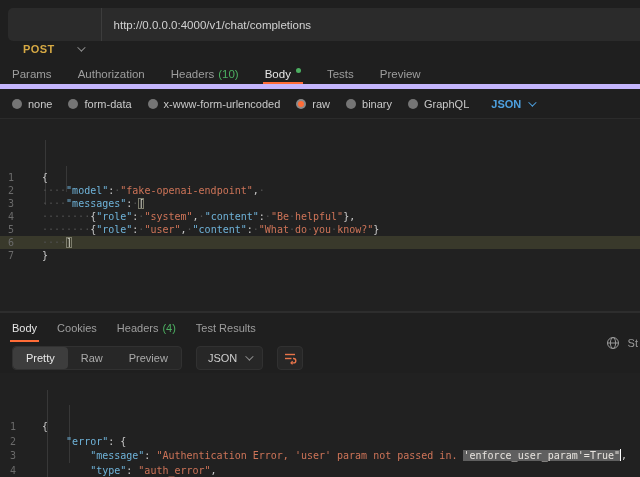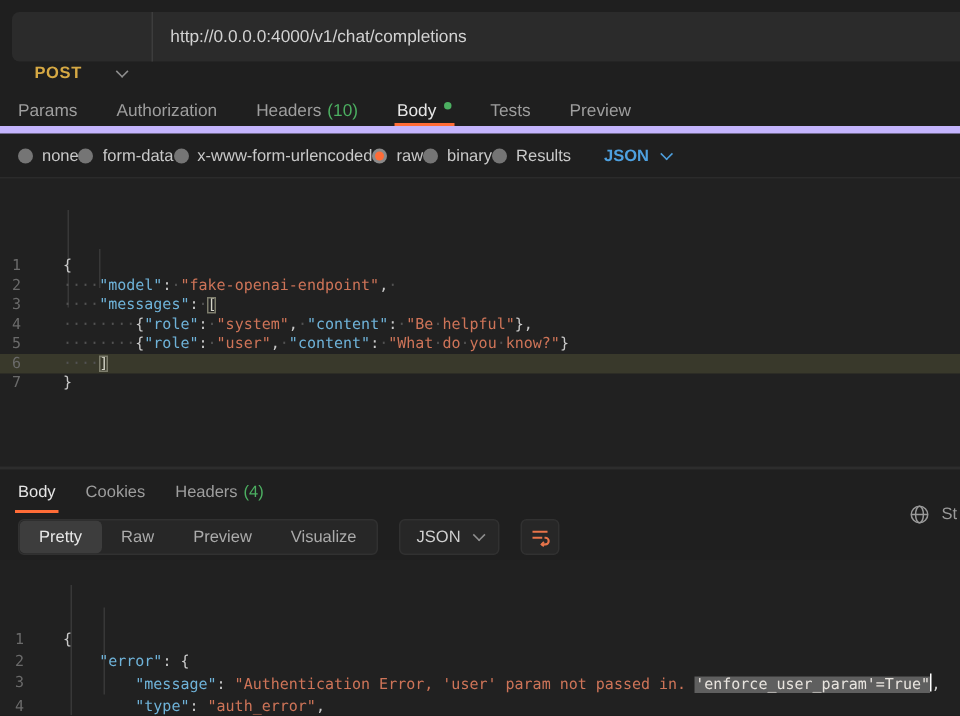--- a/index.html
+++ b/index.html
@@ -37,21 +37,21 @@
   .tab { position:relative; color:#9e9e9e; cursor:pointer; height:100%; display:flex; align-items:center; white-space:nowrap; }
   .tab.active { color:#e6e6e6; }
   .tab.active::after {
     content:""; position:absolute; left:-2px; right:-2px; bottom:0; height:2px; background:#ff6c37;
   }
   .tab-count { color:#4caf61; margin-left:4px; }
   .tab-dot { width:5px; height:5px; border-radius:50%; background:#4caf61; margin-left:5px; margin-top:-7px; }
 
   
   .mode-row { height:29px; display:flex; align-items:center; padding:0 12px; }
-  .modes { display:flex; }
+  .modes { display:flex; gap:16px; }
   .mode { display:flex; align-items:center; gap:6px; cursor:pointer; color:#c9c9c9; font-size:11px; }
   .radio { width:10px; height:10px; border-radius:50%; background:#757575; position:relative; flex:none; }
   .radio.on { background:#8a8a8a; }
   .radio.on::after { content:""; position:absolute; inset:2px; border-radius:50%; background:#ff6c37; }
   .lang-select { display:flex; align-items:center; gap:7px; margin-left:22px; color:#4ea0df; font-size:11px; font-weight:bold; cursor:pointer; }
 
   
   .editor {
     position:relative; background:#212121;
     font-family:"DejaVu Sans Mono","Liberation Mono",monospace;
@@ -163,21 +163,21 @@
         <label class="mode">
           <span class="radio on"></span>
           <span class="mode-label">raw</span>
         </label>
         <label class="mode">
           <span class="radio"></span>
           <span class="mode-label">binary</span>
         </label>
         <label class="mode">
           <span class="radio"></span>
-          <span class="mode-label">Results</span>
+          <span class="mode-label">GraphQL</span>
         </label>
       </div>
     <div class="lang-select">
       <span>JSON</span>
       <span class="chev blue"></span>
     </div>
   </div>
 
   <div class="editor req-editor">
     <div class="guide req-g1"></div>
@@ -190,40 +190,42 @@
       <div class="resp-tabs">
           <div class="tab active">
             <span class="tab-label">Body</span>
           </div>
           <div class="tab">
             <span class="tab-label">Cookies</span>
           </div>
           <div class="tab">
             <span class="tab-label">Headers</span>
             <span class="tab-count">(4)</span>
+          </div>
+          <div class="tab">
+            <span class="tab-label">Test Results</span>
           </div>
         </div>
       <div class="resp-right">
         <span class="globe">
           <svg width="14" height="14" viewBox="0 0 14 14" fill="none" stroke="#9a9a9a" stroke-width="1">
             <circle cx="7" cy="7" r="5.5"></circle>
             <ellipse cx="7" cy="7" rx="2.6" ry="5.5"></ellipse>
             <line x1="1.5" y1="7" x2="12.5" y2="7"></line>
           </svg>
         </span>
         <span class="status-clip">St</span>
       </div>
     </div>
 
     <div class="toolbar">
       <div class="views">
           <div class="view-btn active">Pretty</div>
           <div class="view-btn">Raw</div>
           <div class="view-btn">Preview</div>
-          <div class="view-btn">Visualize</div>
         </div>
       <div class="lang-btn">
         <span>JSON</span>
         <span class="chev"></span>
       </div>
       <div class="wrap-btn">
         <span style="display:flex;">
           <svg width="14" height="14" viewBox="0 0 14 14" fill="none" stroke="#e8744a" stroke-width="1.4">
             <path d="M2 3.5h10"></path>
             <path d="M2 7.5h6.5"></path>

